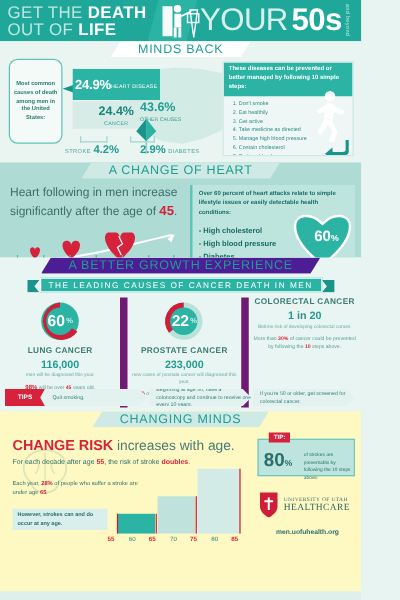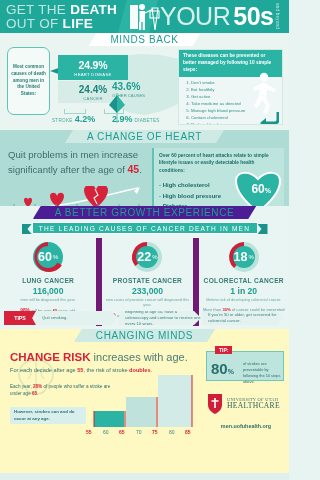--- a/index.html
+++ b/index.html
@@ -56,21 +56,21 @@
     display:flex; align-items:center; justify-content:center;
     padding:2px;
   }
   .pill p { font-size:4.6px; line-height:1.5; color:#2a7d74; text-align:center; font-weight:bold; }
   .arrow-big {
     position:absolute; left:48px; top:30px; width:22px; height:16px;
   }
   .tag-hd {
     position:absolute; left:58px; top:22px; width:70px; height:25px;
     background:#2bb3a4; color:#fff;
-    display:flex; flex-direction:column; align-items:center; justify-content:center;
+    display:flex; align-items:center; justify-content:center;
     clip-path: polygon(0 0, 100% 0, 100% 100%, 0 100%);
   }
   .tag-hd .num { font-size:10.5px; font-weight:bold; letter-spacing:-.2px; }
   .tag-hd .lbl { font-size:4.2px; letter-spacing:.3px; margin-top:1px; }
   .tag-can {
     position:absolute; left:58px; top:48px; width:70px; height:22px;
     background:#d7ece7; color:#18847a;
     display:flex; flex-direction:column; align-items:center; justify-content:center;
   }
   .tag-can .num { font-size:10px; font-weight:bold; }
@@ -327,21 +327,21 @@
 
   <div class="s-heart">
     <div class="banner-wrap">
       <div class="banner heart-banner">
         <span>A CHANGE OF HEART</span>
       </div>
     </div>
 
     <div class="hl">
       <div class="big">
-        <span>Quit problems in men increase significantly after the age of </span><b>45</b><span>.</span>
+        <span>Heart following in men increase significantly after the age of </span><b>45</b><span>.</span>
       </div>
     </div>
 
     <svg class="chart-area" viewBox="0 0 138 26">
       <path d="M4 24 Q50 22 90 12 T132 2" stroke="#ffffff" stroke-width="1.6" fill="none"></path>
       <path d="M128 5 L134 1 L131 8 Z" fill="#ffffff"></path>
       <g fill="#d6233b">
         <path d="M18 14 C18 11 22 11 22 14 C22 11 26 11 26 14 C26 18 22 21 22 21 C22 21 18 18 18 14 Z"></path>
         <path d="M44 10 C44 5.5 51 5.5 51 10.5 C51 5.5 58 5.5 58 10 C58 16 51 21 51 21 C51 21 44 16 44 10 Z"></path>
         <path d="M78 4 C78 -3 90 -3 90 5 C90 -3 102 -3 102 4 C102 13 90 22 90 22 C90 22 78 13 78 4 Z"></path>
@@ -432,31 +432,20 @@
         </div>
         <div class="c-name">PROSTATE CANCER</div>
         <div class="c-stat">233,000</div>
         <div class="c-sub">new cases of prostate cancer will diagnosed this year.</div>
         <div class="c-foot">
           <b>97%</b><span> of all prostate cancers are diagnosed in men </span><i>50</i><span> years of age and older.</span>
         </div>
       </div>
 
       <div class="col">
-        <div class="donut">
-          <svg viewBox="0 0 36 36">
-            <circle cx="18" cy="18" r="15" fill="#b9e2db"></circle>
-            <path d="M18 3 A15 15 0 0 0 8.0 29.1 L18 18 Z" fill="#cf1f38"></path>
-            <circle cx="18" cy="18" r="11" fill="#2bb3a4"></circle>
-          </svg>
-          <div class="donut-val">
-            <b>18</b>
-              <s>%</s>
-          </div>
-        </div>
         <div class="c-name">COLORECTAL CANCER</div>
         <div class="c-stat">
           <span>1</span><em> in </em><span>20</span>
         </div>
         <div class="c-sub">lifetime risk of developing colorectal cancer.</div>
         <div class="c-foot">
           <span>More than </span><i>30%</i><span> of cancer could be prevented by following the </span><i>10</i><span> steps above.</span>
         </div>
       </div>
     </div>

